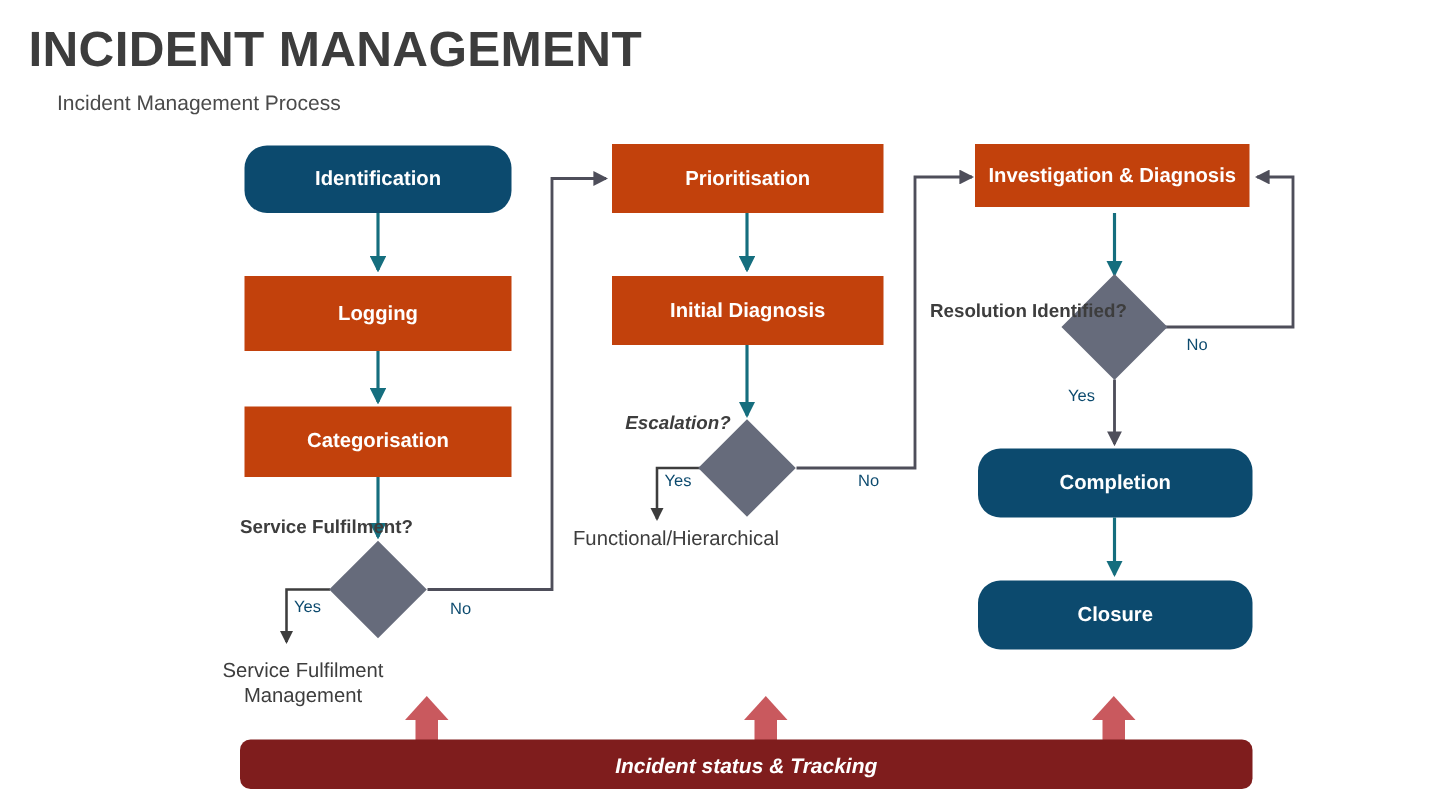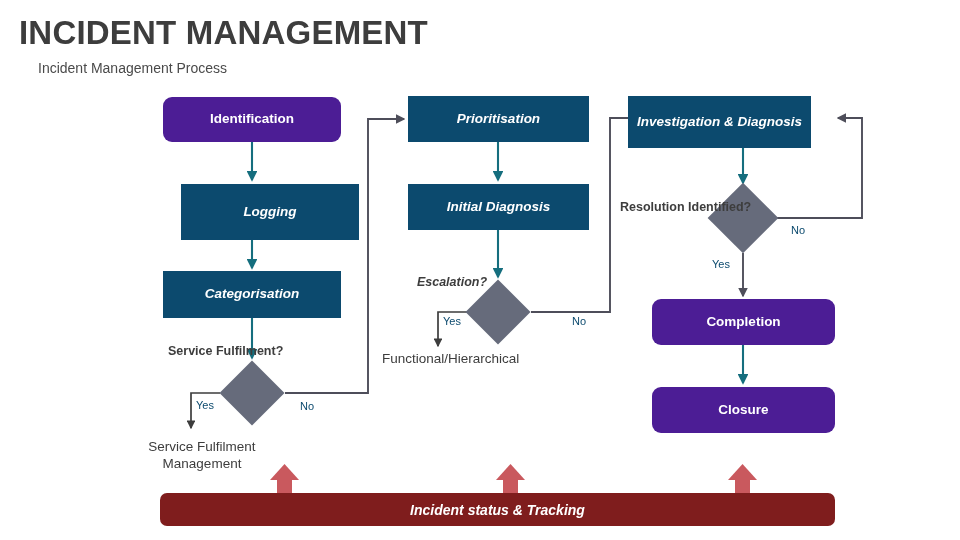--- a/index.html
+++ b/index.html
@@ -51,27 +51,26 @@
     justify-content: center;
     text-align: center;
     color: #ffffff;
     font-size: 13.5px;
     font-weight: bold;
     line-height: 1.25;
     box-sizing: border-box;
     padding: 2px 6px;
   }
   .node.sharp {
+    background: #c2410c;
+    border-radius: 0;
+  }
+  .node.round {
     background: #0c4a6e;
-    border-radius: 0;
-    font-style: italic;
-  }
-  .node.round {
-    background: #4c1d95;
-    border-radius: 9px;
+    border-radius: 15px;
   }
 
   
   .diamond {
     position: absolute;
     background: #666b7b;
     transform: rotate(45deg);
   }
 
   
@@ -176,47 +175,47 @@
     </g>
     <g>
       <rect x="735" y="476" width="15" height="28" fill="#c9595e"></rect>
       <path d="M 728 480 L 742.5 464 L 757 480 Z" fill="#c9595e"></path>
     </g>
   </svg>
 
   <div class="node round" style="left:163px; top:97px; width:178px; height:45px;">
     <span>Identification</span>
   </div>
-  <div class="node sharp" style="left:181px; top:184px; width:178px; height:56px;">
+  <div class="node sharp" style="left:163px; top:184px; width:178px; height:50px;">
     <span>Logging</span>
   </div>
   <div class="node sharp" style="left:163px; top:271px; width:178px; height:47px;">
     <span>Categorisation</span>
   </div>
 
   <div class="diamond" style="left:229px; top:370px; width:46px; height:46px;"></div>
-  <div class="dlabel" style="left:160px; top:344px; width:74px;margin-left:8px;">Service Fulfilment?</div>
+  <div class="dlabel" style="left:160px; top:344px; width:74px;">Service Fulfilment?</div>
   <div class="branch" style="left:196px; top:399px;">Yes</div>
   <div class="branch" style="left:300px; top:400px;">No</div>
   <div class="endlabel" style="left:138px; top:438px; width:128px;">Service Fulfilment Management</div>
 
   <div class="node sharp" style="left:408px; top:96px; width:181px; height:46px;">
     <span>Prioritisation</span>
   </div>
   <div class="node sharp" style="left:408px; top:184px; width:181px; height:46px;">
     <span>Initial Diagnosis</span>
   </div>
 
   <div class="diamond" style="left:475px; top:289px; width:46px; height:46px;"></div>
   <div class="dlabel" style="left:413px; top:275px; width:78px;font-style:italic;">Escalation?</div>
   <div class="branch" style="left:443px; top:315px;">Yes</div>
   <div class="branch" style="left:572px; top:315px;">No</div>
   <div class="endlabel" style="left:382px; top:350px; width:98px; text-align:center;">Functional/Hierarchical</div>
 
-  <div class="node sharp" style="left:628px; top:96px; width:183px; height:52px;">
+  <div class="node sharp" style="left:650px; top:96px; width:183px; height:42px;">
     <span>Investigation &amp; Diagnosis</span>
   </div>
 
   <div class="diamond" style="left:718px; top:193px; width:50px; height:50px;"></div>
   <div class="dlabel" style="left:620px; top:200px; width:90px;">Resolution Identified?</div>
   <div class="branch" style="left:712px; top:258px;">Yes</div>
   <div class="branch" style="left:791px; top:224px;">No</div>
 
   <div class="node round" style="left:652px; top:299px; width:183px; height:46px;">
     <span>Completion</span>

